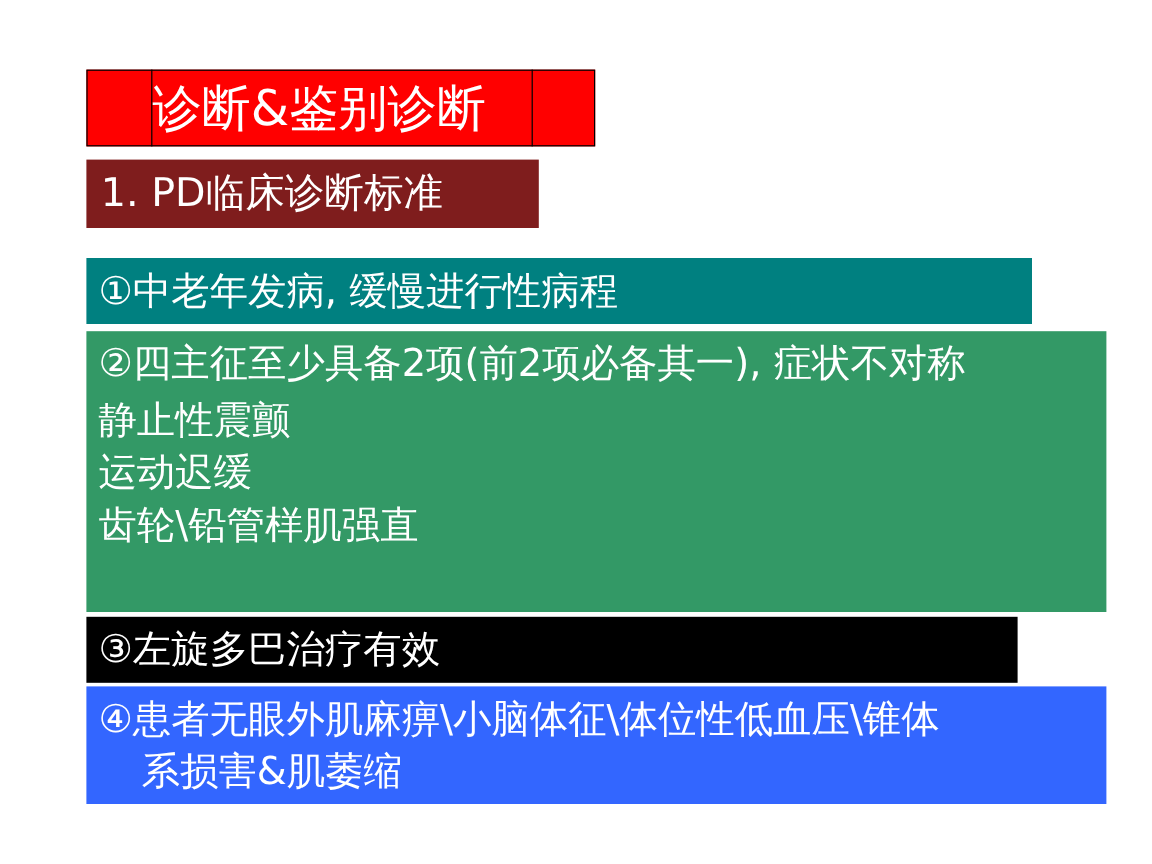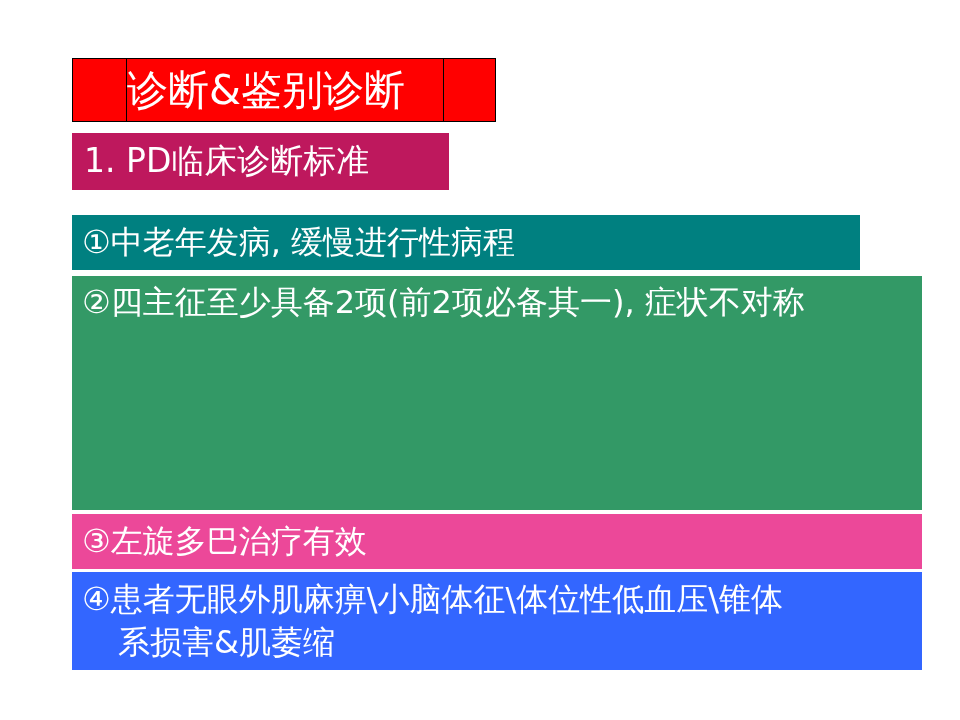--- a/index.html
+++ b/index.html
@@ -2,25 +2,25 @@
 <html><head>
   <meta charset="utf-8">
   <style>
     html, body { margin: 0; padding: 0; }
     body { width: 960px; height: 720px; background: #ffffff; position: relative; overflow: hidden;
            font-family: "DejaVu Sans", "Liberation Sans", sans-serif; color: #ffffff; }
     .box { position: absolute; box-sizing: border-box; }
     #title-box { left: 72px; top: 58px; width: 424px; height: 64px; background: #ff0000; border: 1px solid #000; }
     #title-box .frame { position: absolute; left: 53px; top: -1px; width: 318px; height: 64px; border-left: 1px solid #000; border-right: 1px solid #000; box-sizing: border-box; }
     #title-box .txt { position: absolute; left: 54px; top: 2px; font-size: 41px; line-height: 58px; letter-spacing: 0px; white-space: nowrap; font-family: "DejaVu Sans", sans-serif; }
-    #sub-box { left: 72px; top: 133px; width: 377px; height: 57px; background: #be185d; }
+    #sub-box { left: 72px; top: 133px; width: 377px; height: 57px; background: #7f1d1d; }
     #sub-box .txt { position: absolute; left: 12px; top: 6px; font-size: 33px; line-height: 44px; white-space: nowrap; }
     #c1 { left: 72px; top: 215px; width: 788px; height: 55px; background: #008080; }
     #c2 { left: 72px; top: 276px; width: 850px; height: 234px; background: #339966; text-align: right; }
-    #c3 { left: 72px; top: 514px; width: 850px; height: 55px; background: #ec4899; }
+    #c3 { left: 72px; top: 514px; width: 776px; height: 55px; background: #000000; }
     #c4 { left: 72px; top: 572px; width: 850px; height: 98px; background: #3366ff; }
     .crit .line { position: absolute; left: 10px; font-size: 32px; line-height: 40px; white-space: nowrap; }
     .crit .indent { left: 46px; }
   </style>
 </head>
 <body>
 
 <div class="box" id="title-box">
   <div class="frame"></div>
   <div class="txt">诊断&amp;鉴别诊断</div>
@@ -29,20 +29,23 @@
 <div class="box" id="sub-box">
   <div class="txt">1. PD临床诊断标准</div>
 </div>
 
 <div class="box crit" id="c1">
   <div class="line" style="top:7px">①中老年发病, 缓慢进行性病程</div>
 </div>
 
 <div class="box crit" id="c2">
   <div class="line" style="top:6px">②四主征至少具备2项(前2项必备其一), 症状不对称</div>
+  <div class="line" style="top:54px">静止性震颤</div>
+  <div class="line" style="top:97px">运动迟缓</div>
+  <div class="line" style="top:141px">齿轮\铅管样肌强直</div>
 </div>
 
 <div class="box crit" id="c3">
   <div class="line" style="top:7px">③左旋多巴治疗有效</div>
 </div>
 
 <div class="box crit" id="c4">
   <div class="line indent" style="top:50px">系损害&amp;肌萎缩</div>
   <div class="line" style="top:7px">④患者无眼外肌麻痹\小脑体征\体位性低血压\锥体</div>
 </div>

